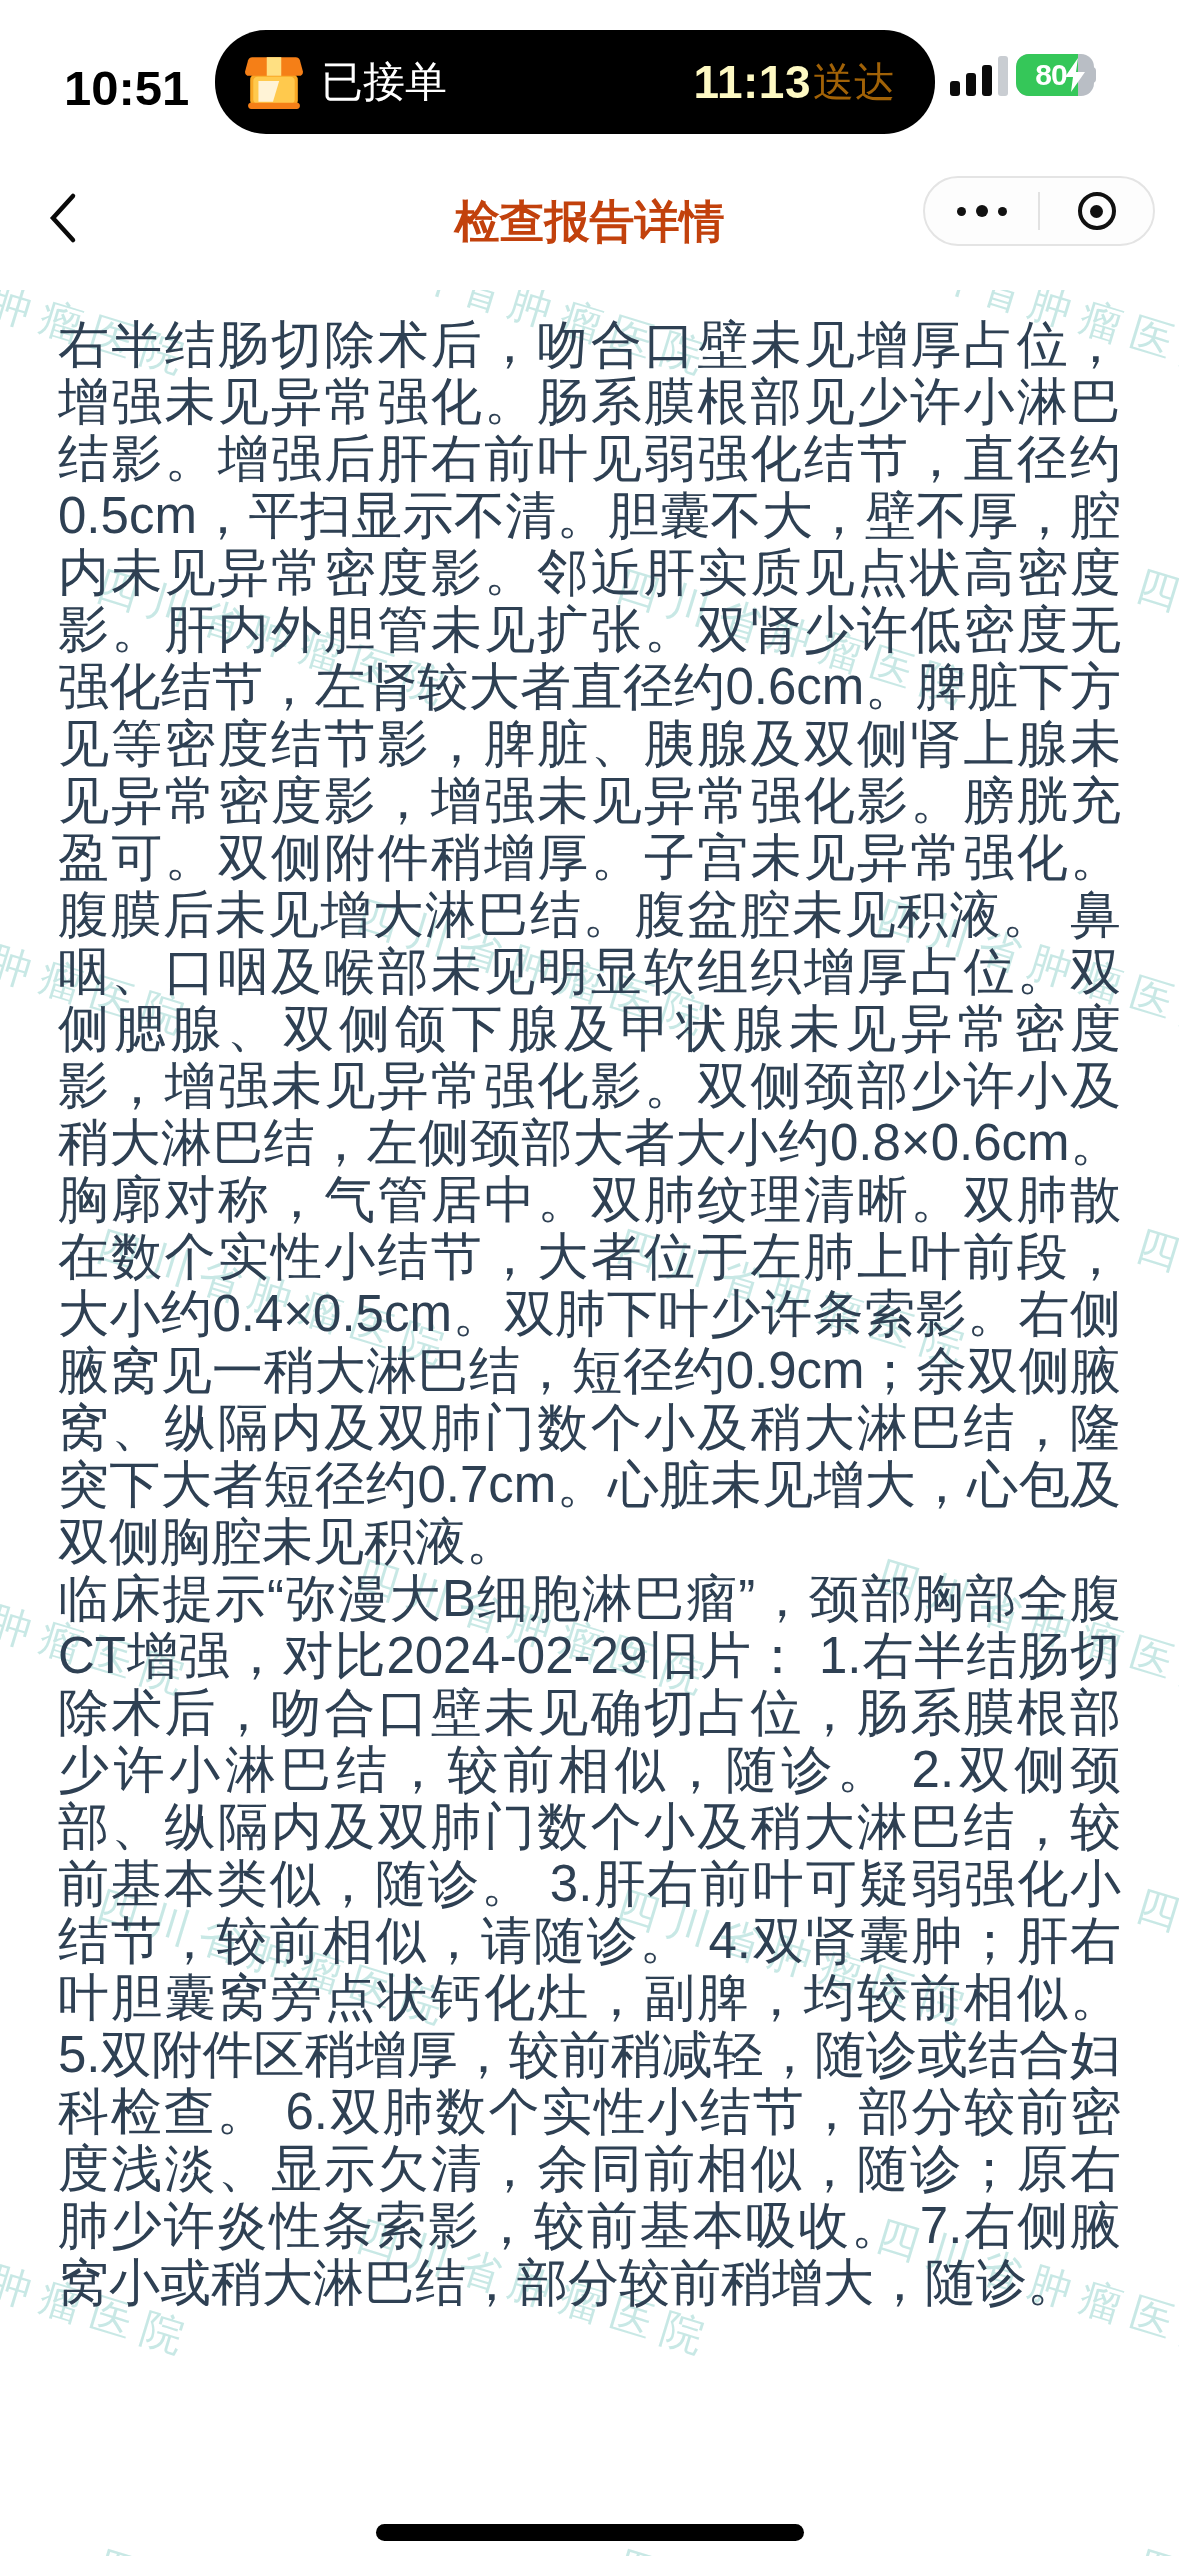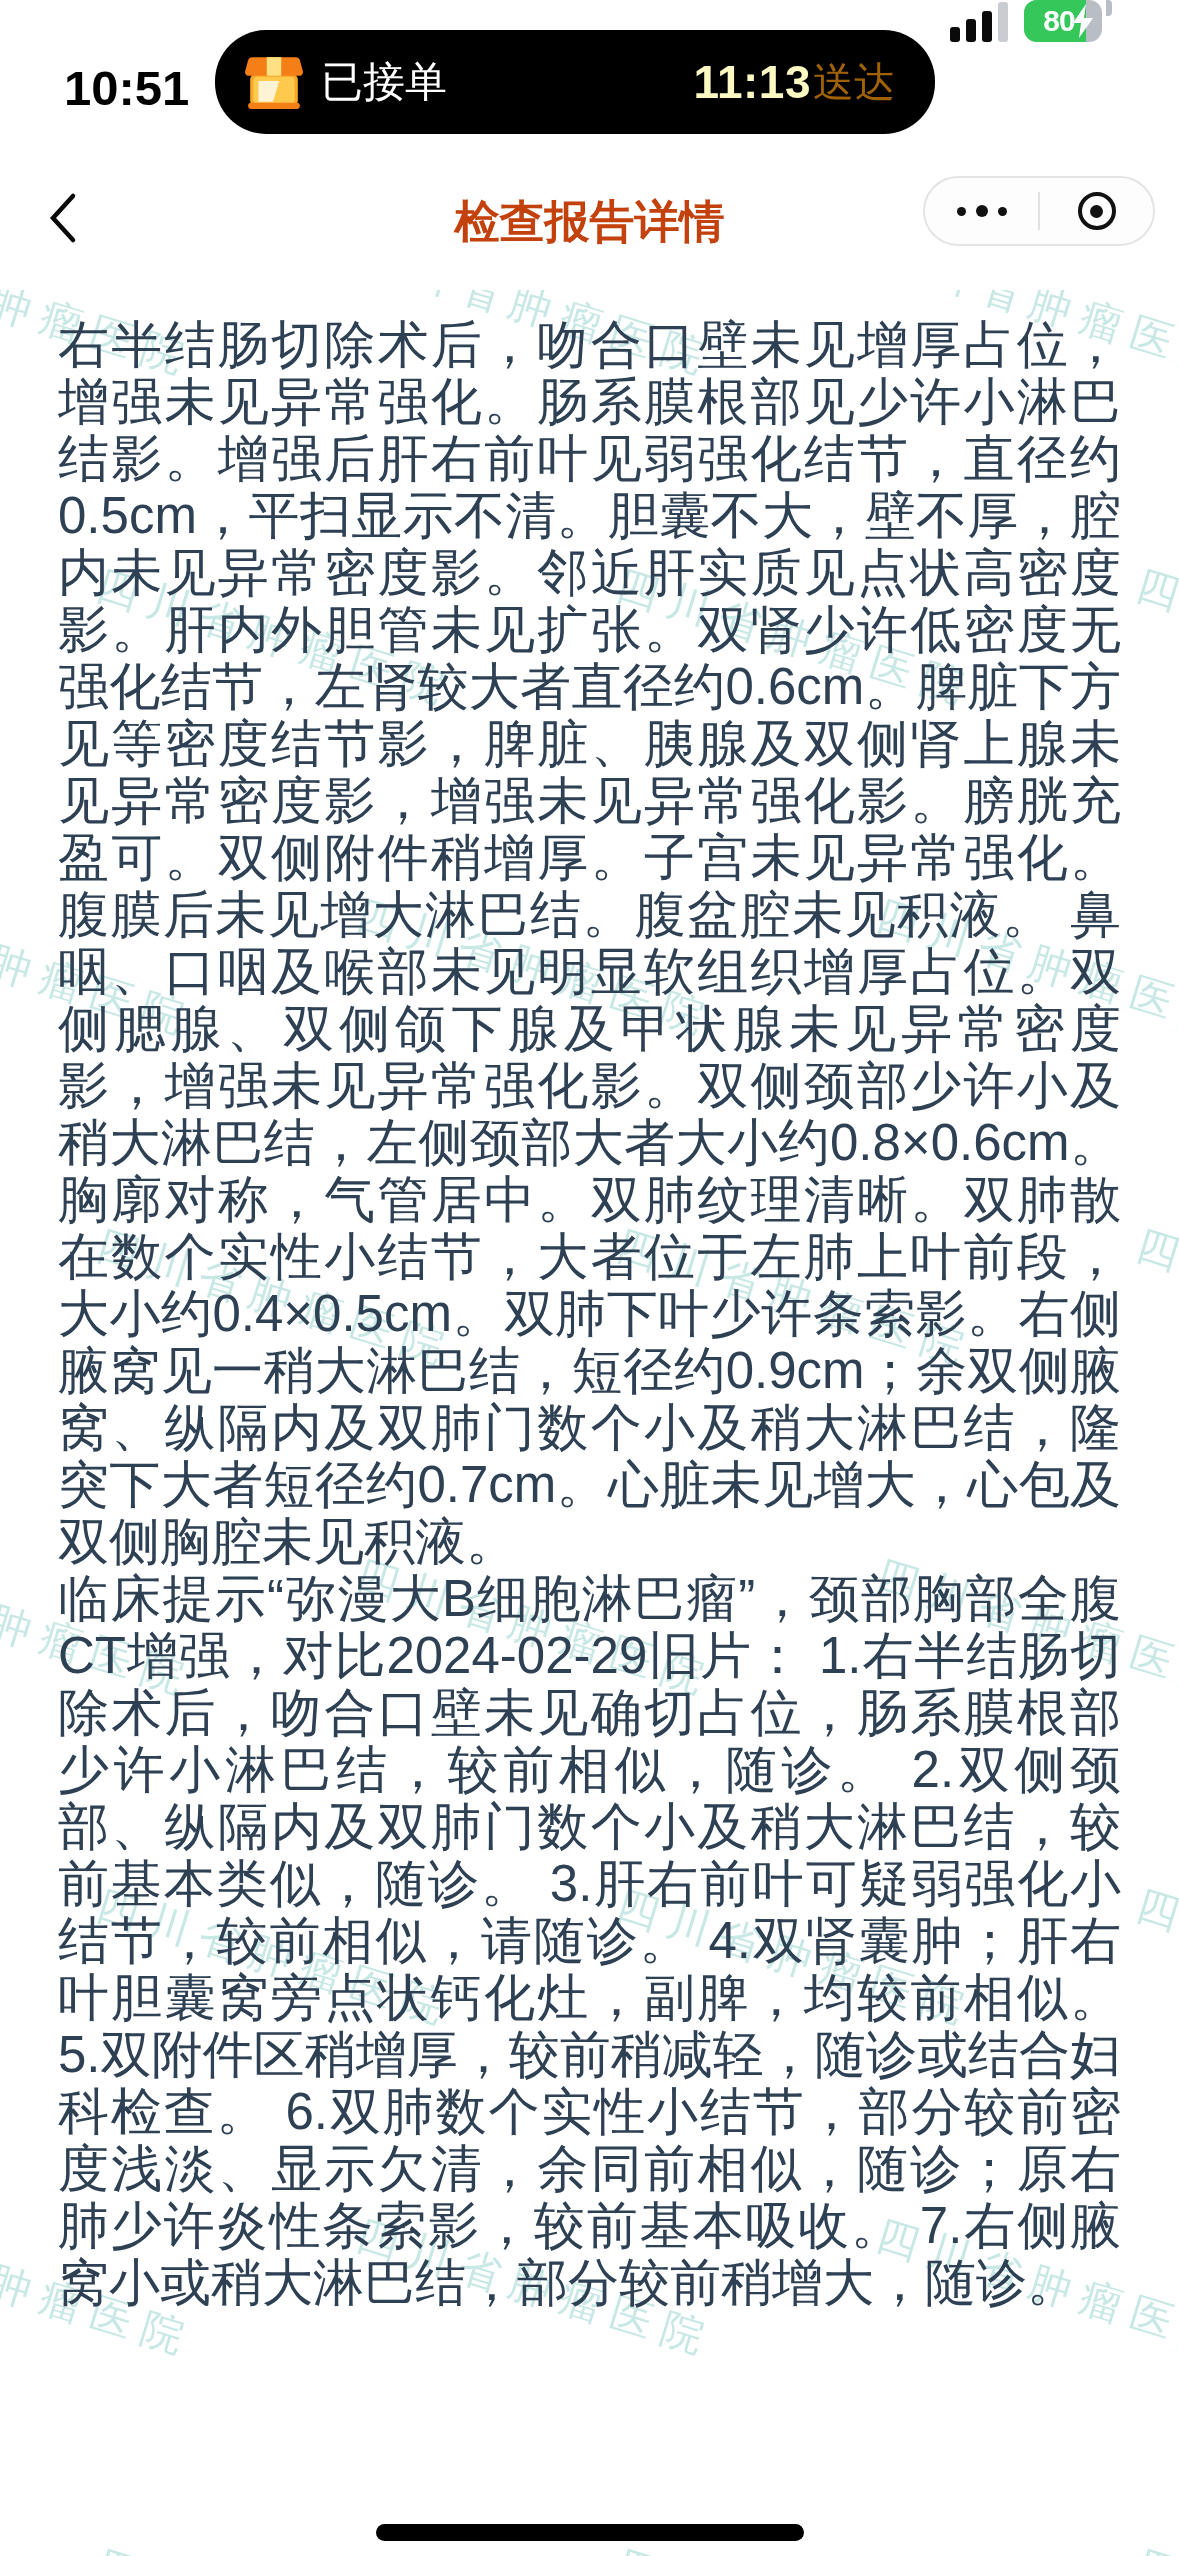--- a/index.html
+++ b/index.html
@@ -22,21 +22,21 @@
     position: absolute; left: 215px; top: 30px; width: 720px; height: 104px;
     background: #000; border-radius: 51px;
     display: flex; align-items: center; padding: 0 40px 0 30px;
   }
   .lp-icon { width: 58px; height: 58px; flex: 0 0 auto; }
   .lp-label { color: #ffffff; font-size: 42px; font-weight: 500; margin-left: 18px; }
   .lp-spacer { flex: 1; }
   .lp-eta-time { color: #fef9c3; font-size: 46px; font-weight: 700; letter-spacing: 0.5px; }
   .lp-eta-suffix { color: #a16207; font-size: 41px; font-weight: 400; margin-left: 2px; }
 
-  .sb-icons { position: absolute; left: 950px; top: 0; height: 150px; display: flex; gap: 16px; }
+  .sb-icons { position: absolute; left: 950px; top: 0; height: 150px; display: flex; align-items: center; gap: 8px; }
   .signal { display: flex; align-items: flex-end; gap: 6px; height: 42px; }
   .signal i { display: block; width: 10px; border-radius: 3px; background: #0a0a0a; }
   .signal i:nth-child(1){ height: 15px; }
   .signal i:nth-child(2){ height: 23px; }
   .signal i:nth-child(3){ height: 31px; }
   .signal i:nth-child(4){ height: 40px; background: #c9cdd2; }
   .battery { position: relative; width: 78px; height: 42px; border-radius: 13px; background: #b9bec5; overflow: hidden; }
   .battery-fill { position: absolute; left: 0; top: 0; bottom: 0; width: 62px; background: #35C759; }
   .battery-num { position: absolute; left: 7px; top: 0; width: 56px; height: 42px;
     display: flex; align-items: center; justify-content: center;

